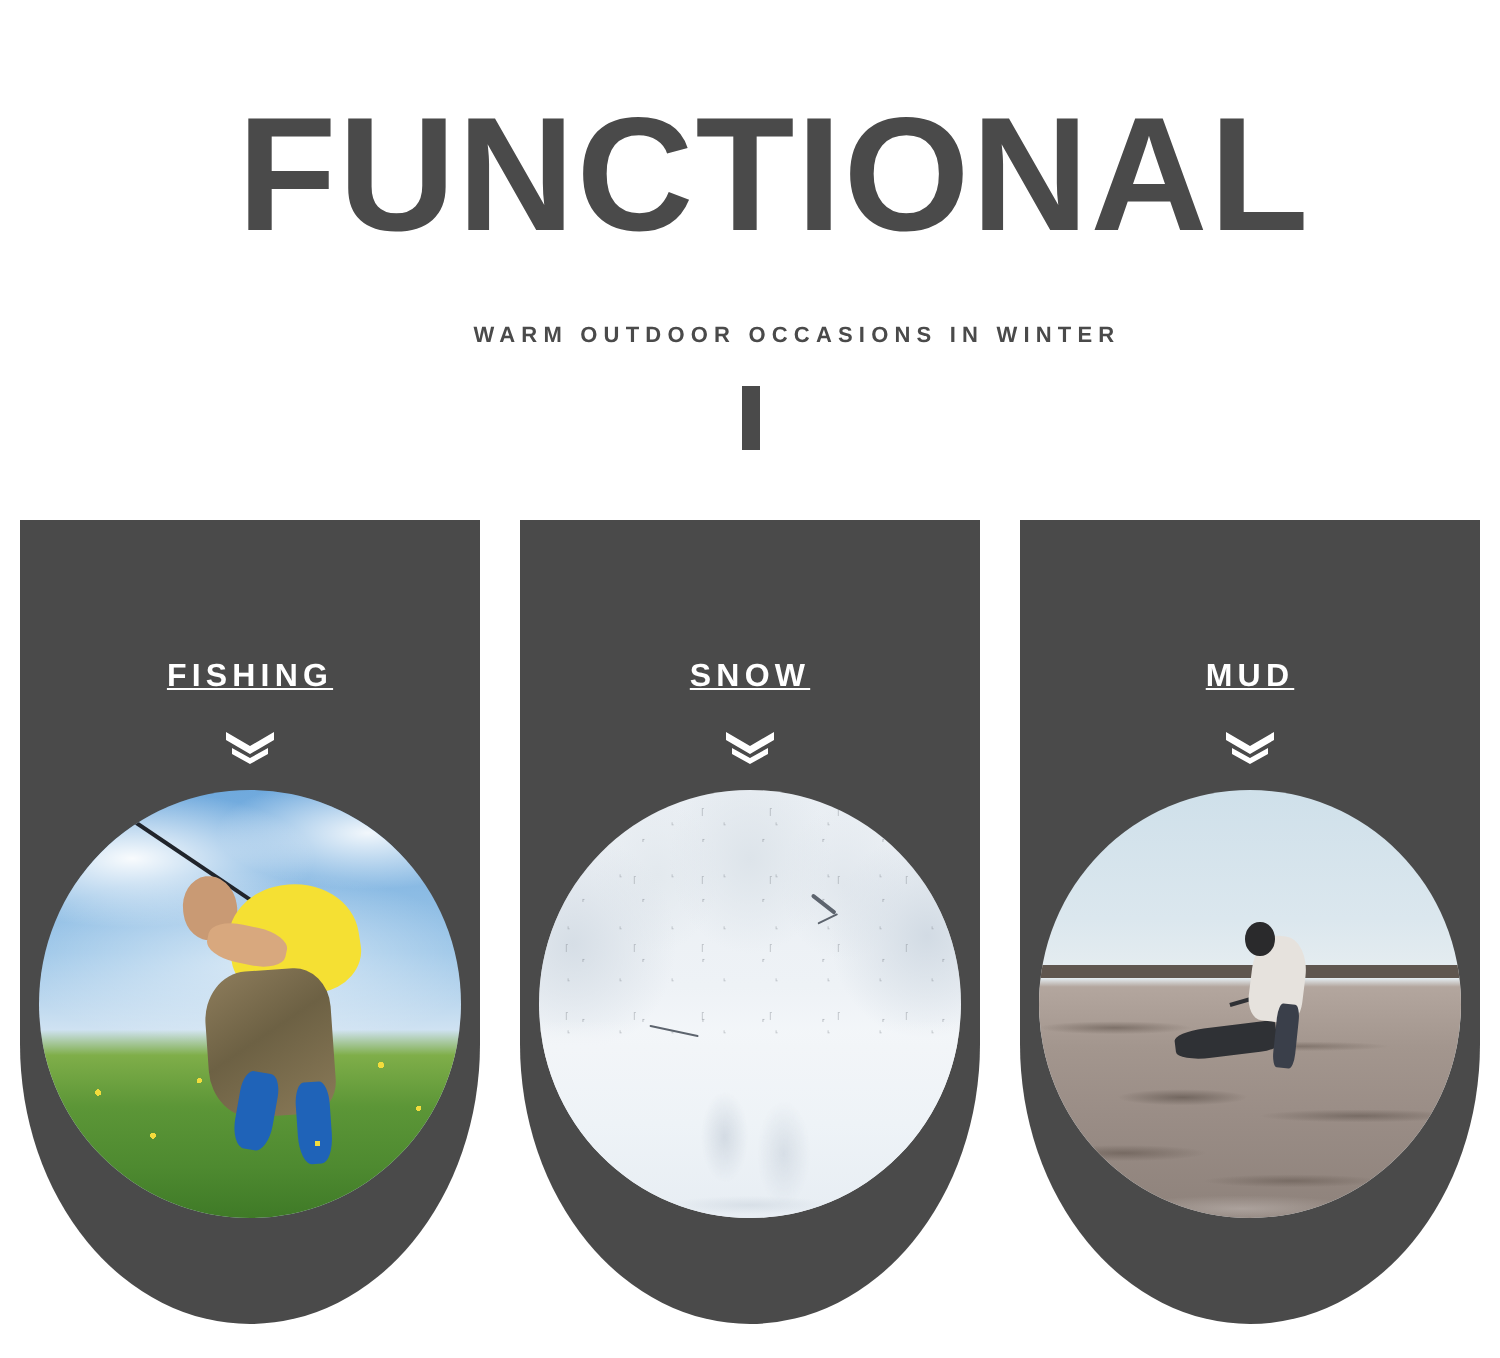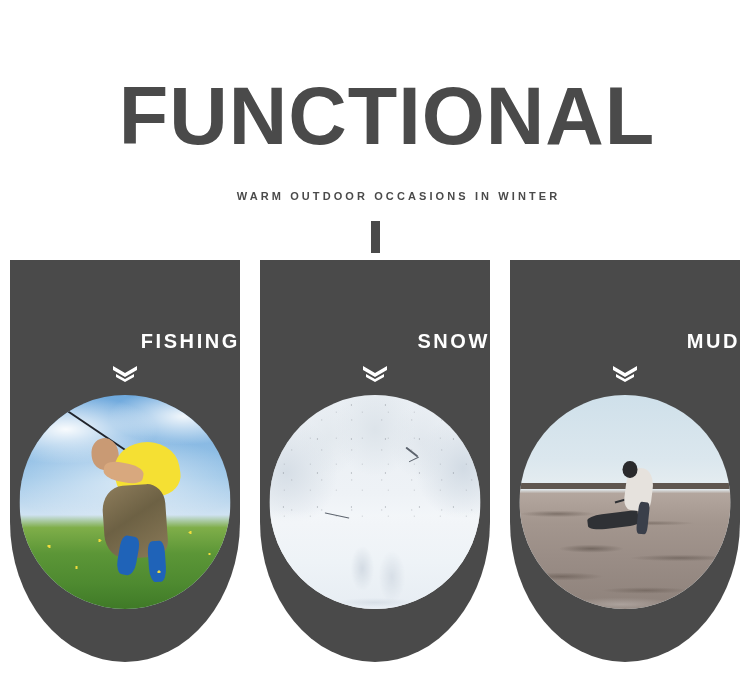--- a/index.html
+++ b/index.html
@@ -22,21 +22,21 @@
 
   
   .header {
     position: absolute;
     top: 0; left: 0;
     width: 750px;
     text-align: center;
   }
 
   .page-title {
-    margin-top: 76px;
+    margin-top: 48px;
     font-size: 81px;
     line-height: 1.0;
     font-weight: 700;
     letter-spacing: 1px;
     color: #4a4a4a;
     font-family: "Liberation Sans", sans-serif;
     padding-left: 24px;
   }
 
   .page-subtitle {
@@ -81,26 +81,27 @@
     border-bottom-left-radius: 115px 140px;
     border-bottom-right-radius: 115px 140px;
     overflow: hidden;
   }
 
   .card-label {
     position: absolute;
     top: 70px;
     left: 0;
     width: 100%;
-    text-align: right;
-    font-size: 20px;
+    text-align: center;
+    font-size: 16px;
     font-weight: 700;
     letter-spacing: 2.6px;
     color: #ffffff;
     font-family: "Liberation Sans", sans-serif;
+    text-decoration: underline;
   }
 
   .card-chevron {
     position: absolute;
     top: 104px;
     left: 0;
     width: 100%;
     display: flex;
     justify-content: center;
   }

